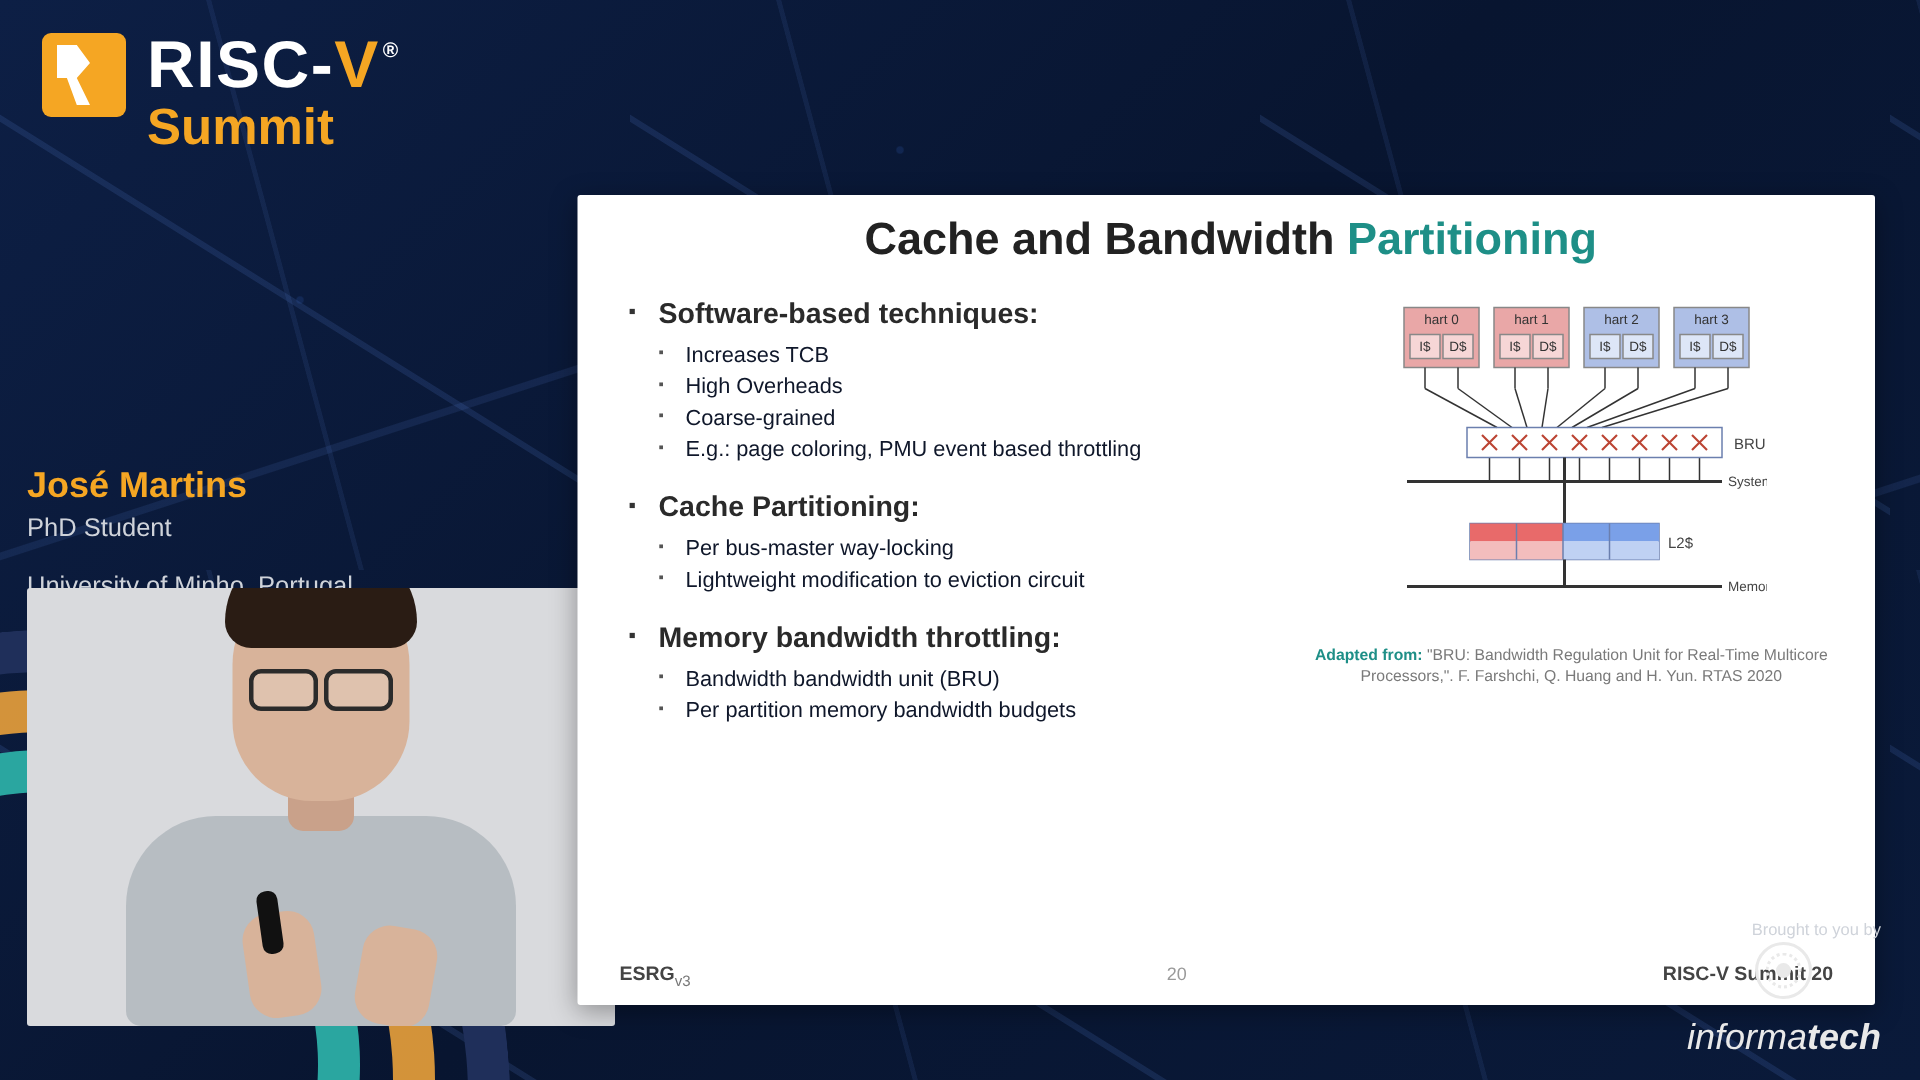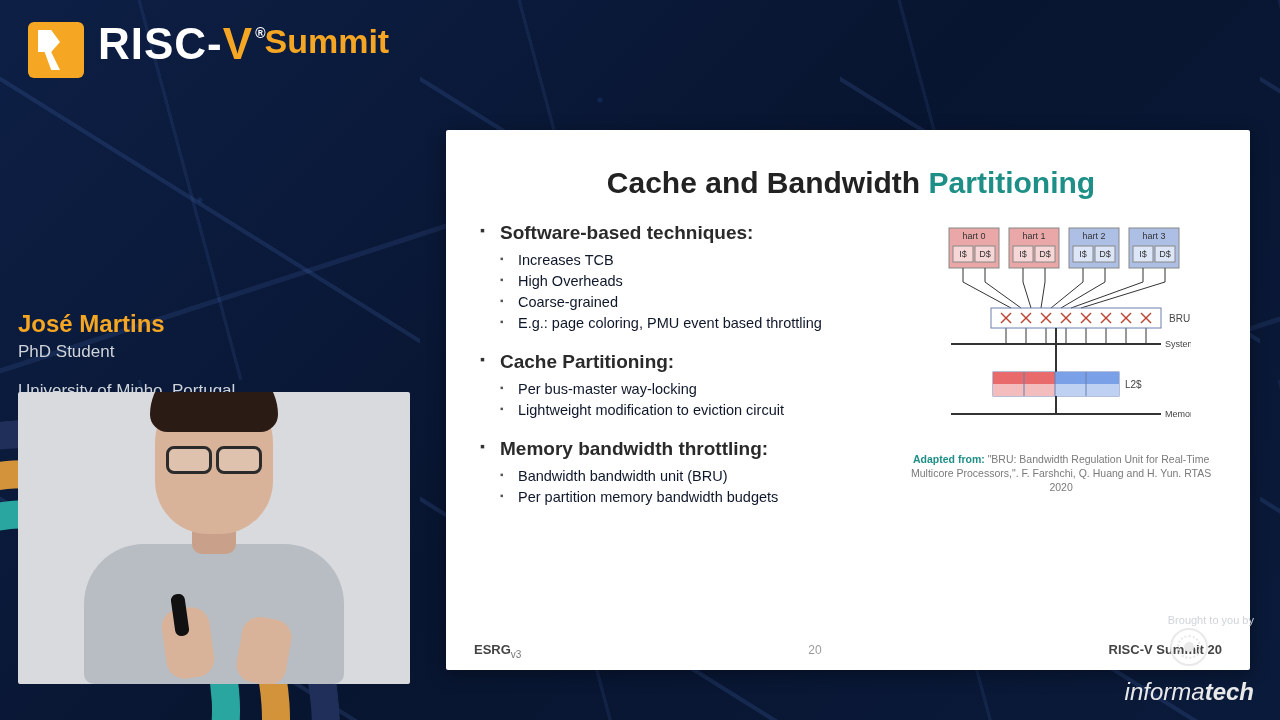--- a/index.html
+++ b/index.html
@@ -30,21 +30,21 @@
   .arc.a1 { width:420px; height:420px; left:-180px; bottom:-200px; border-top-color:#2aa6a0; border-right-color:#2aa6a0; transform:rotate(-25deg); }
   .arc.a2 { width:520px; height:520px; left:-230px; bottom:-260px; border-top-color:#e9a13b; border-right-color:#e9a13b; transform:rotate(-15deg); opacity:.9; }
   .arc.a3 { width:620px; height:620px; left:-280px; bottom:-320px; border-top-color:#1f2f5a; border-right-color:#1f2f5a; transform:rotate(-5deg); }
 
   
   .logo { position:absolute; left:28px; top:22px; display:flex; align-items:flex-start; gap:14px; }
   .logo-mark {
     width:56px; height:56px; background:#f5a623; border-radius:6px; position:relative; overflow:hidden;
   }
   .logo-mark::before { content:""; position:absolute; left:10px; top:8px; width:22px; height:40px; background:#fff; clip-path: polygon(0 0, 60% 0, 100% 30%, 60% 55%, 100% 100%, 60% 100%, 30% 55%, 0 55%); }
-  .logo-text { display:flex; line-height:1; }
+  .logo-text { display:flex; flex-direction:column; line-height:1; }
   .logo-risc { font-size:44px; font-weight:800; letter-spacing:1px; color:#fff; }
   .logo-risc .v { color:#f5a623; }
   .logo-risc sup { font-size:14px; vertical-align: top; position:relative; top:4px; left:2px;}
   .logo-summit { font-size:34px; font-weight:800; color:#f5a623; margin-top:2px; }
 
   
   .speaker { position:absolute; left:18px; top:310px; color:#ddd; }
   .speaker .name { color:#f5a623; font-size:24px; font-weight:700; margin-bottom:4px; }
   .speaker .role { font-size:17px; color:#cfd3da; margin-bottom:19px; }
   .speaker .aff  { font-size:17px; color:#cfd3da; }
@@ -65,22 +65,22 @@
     content:""; position:absolute; top:0; width:40px; height:22px; border:3px solid #2b2b2b; border-radius:8px; background:rgba(255,255,255,.2);
   }
   .person .glasses::before{ left:0; }
   .person .glasses::after{ right:0; }
   .person .hand  { position:absolute; bottom:6px; left:34%; width:48px; height:70px; background:#d8b39a; border-radius:18px; transform:rotate(-8deg); }
   .person .hand2 { position:absolute; bottom:0; left:58%; width:50px; height:66px; background:#d8b39a; border-radius:18px; transform:rotate(10deg); }
   .person .clicker{ position:absolute; bottom:48px; left:37%; width:14px; height:42px; background:#111; border-radius:6px; transform:rotate(-8deg); }
 
   
   .slide {
-    position:absolute; right:30px; top:130px; width:804px; height:540px;
-    background:#fff; color:#2a2a2a; border-radius:2px; padding:32px 28px 18px 34px;
+    position:absolute; right:30px; top:130px; width:865px; height:540px;
+    background:#fff; color:#2a2a2a; border-radius:2px; padding:9px 28px 18px 34px;
     box-shadow:0 4px 18px rgba(0,0,0,.35);
   }
   .slide h1 { font-size:30px; font-weight:600; text-align:center; margin:4px 0 22px; color:#222; }
   .slide h1 .accent { color:#1e8f87; }
   .slide-body { display:flex; gap:18px; }
   .slide-left { flex:1.25; }
   .slide-right { flex:1; display:flex; flex-direction:column; align-items:center; }
   .section { margin-bottom:20px; }
   .sec-title { font-size:19px; font-weight:700; margin-bottom:8px; position:relative; padding-left:20px; }
   .sec-title::before { content:"▪"; position:absolute; left:0; top:0; color:#333; font-size:14px; }

